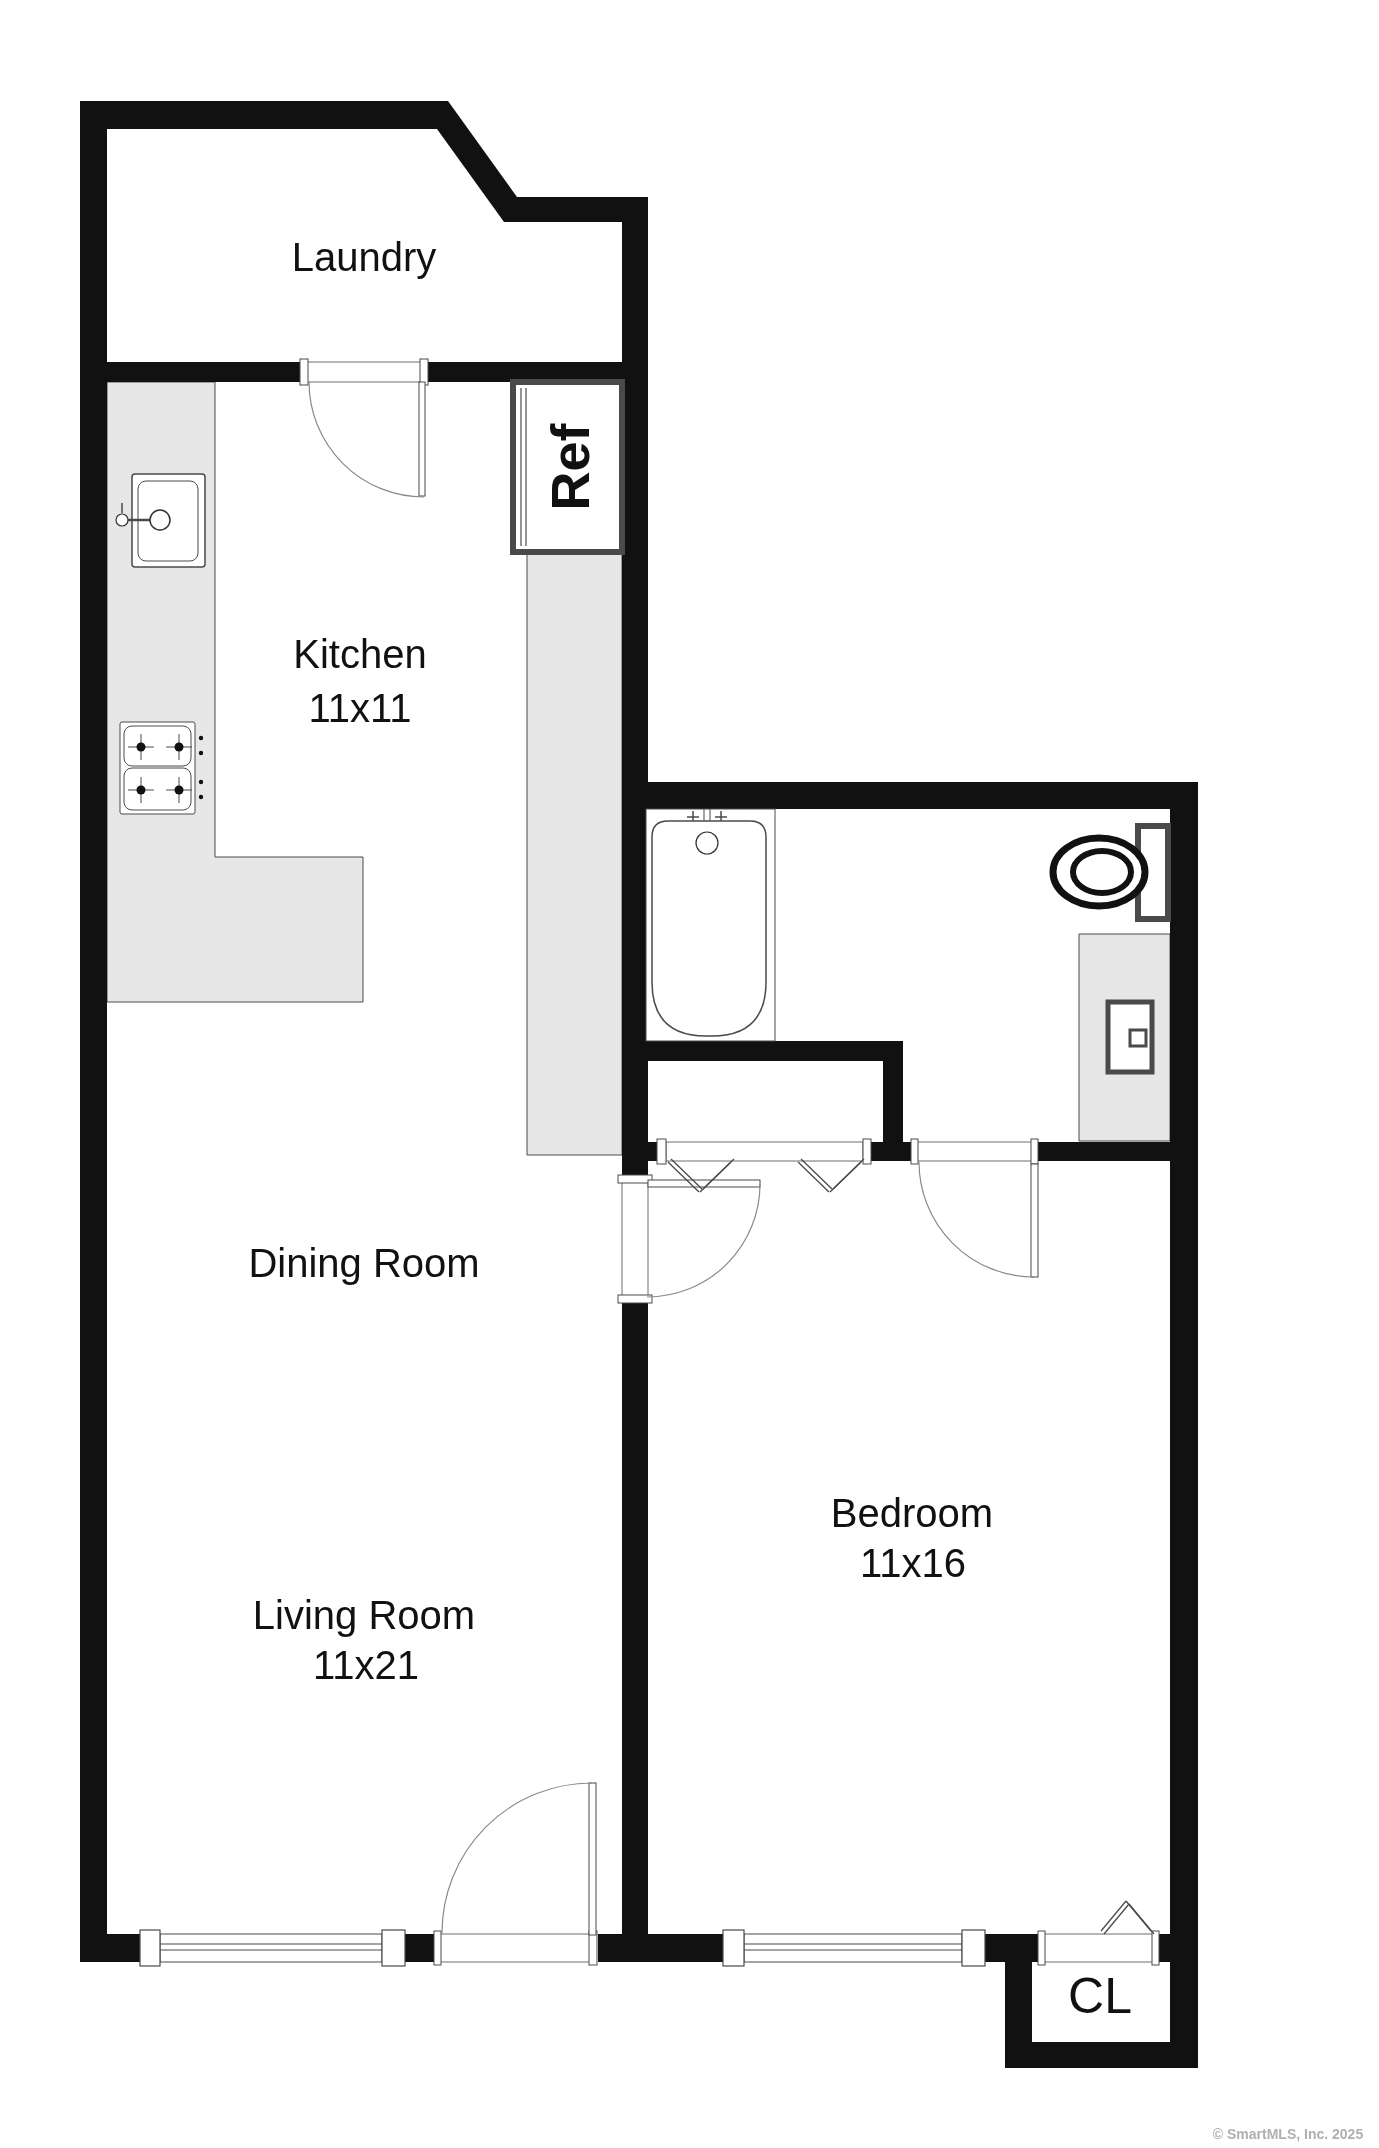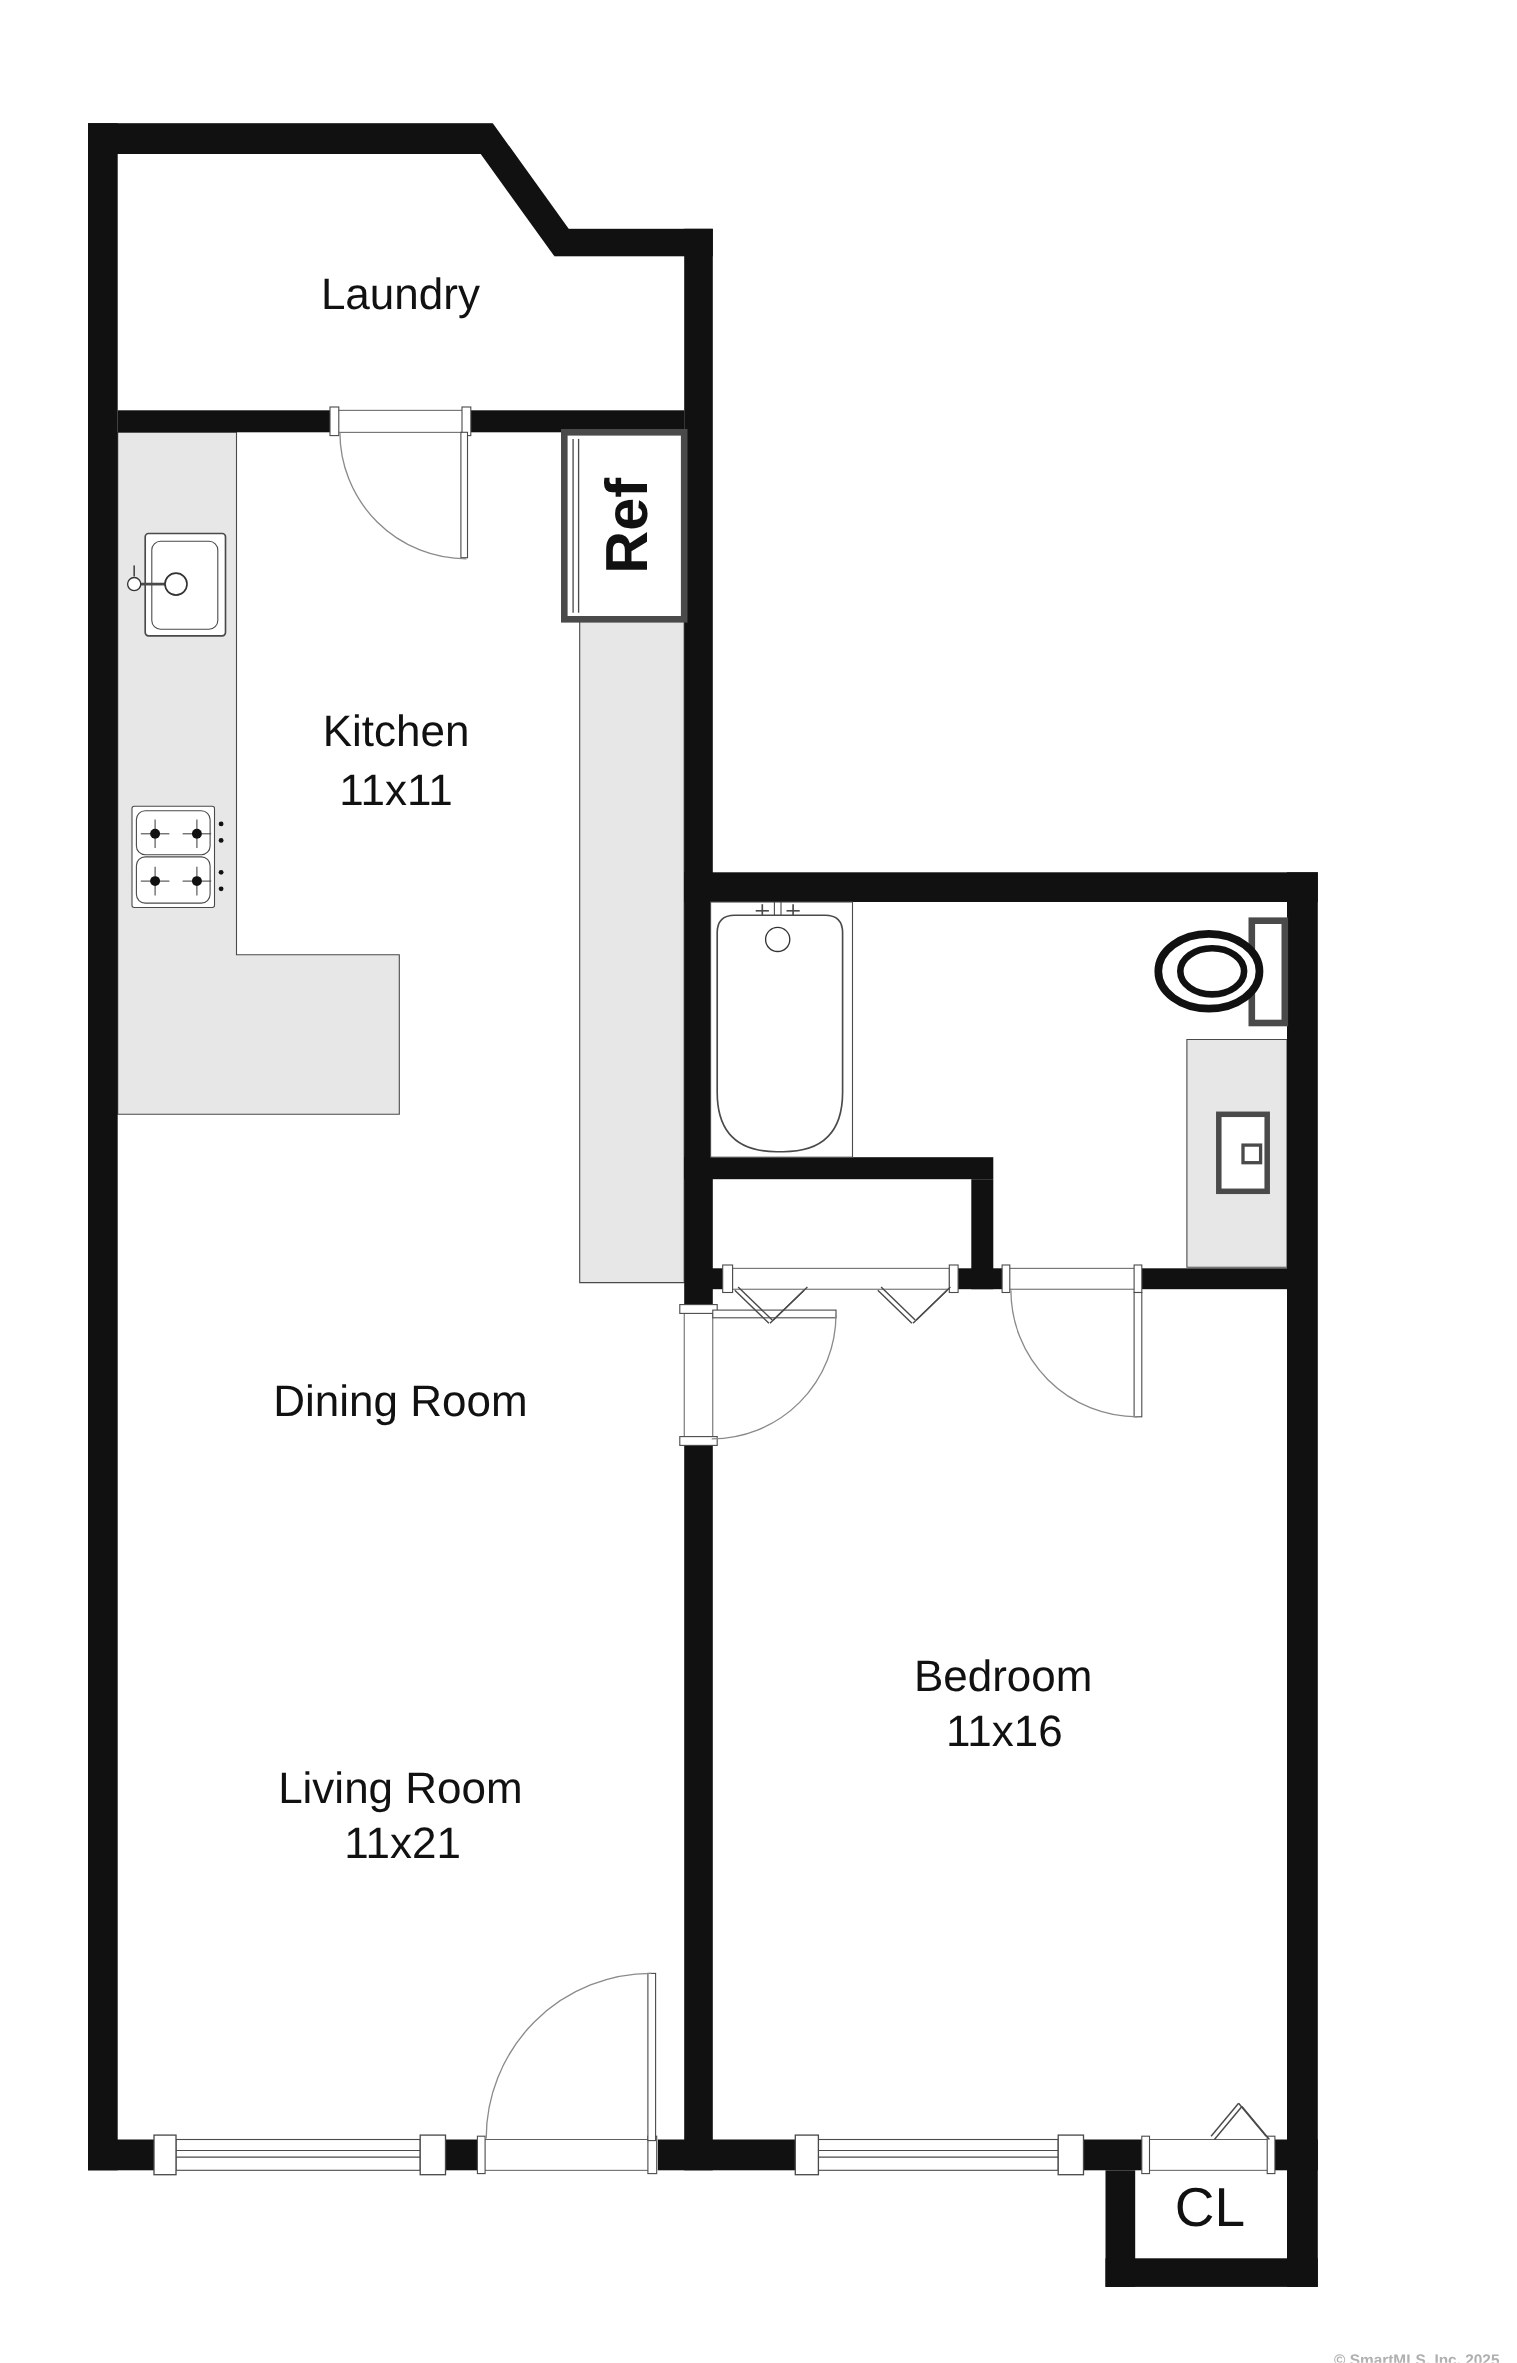--- a/index.html
+++ b/index.html
@@ -1,17 +1,17 @@
 <!DOCTYPE html>
 <html><head>
 <meta charset="utf-8">
 <style>
   html,body{margin:0;padding:0;background:#ffffff;}
   body{width:1379px;height:2148px;position:relative;font-family:"Liberation Sans", sans-serif;}
-  #plan-wrap{position:absolute;left:0;top:15px;width:1379px;height:1560px;}
+  #plan-wrap{position:absolute;left:0;top:4px;width:1379px;height:1560px;}
   svg{display:block;}
   text{font-family:"Liberation Sans", sans-serif;}
 </style>
 </head>
 <body>
 
 <div id="plan-wrap">
   <svg id="plan" xmlns="http://www.w3.org/2000/svg" width="1379" height="2148" viewBox="0 0 1379 2148">
       <rect x="0" y="0" width="1379" height="2148" fill="#ffffff"></rect>
       <polygon points="107,378 215,378 215,853 363,853 363,998 107,998" fill="#e7e7e7" stroke="#4a4a4a" stroke-width="1"></polygon>

